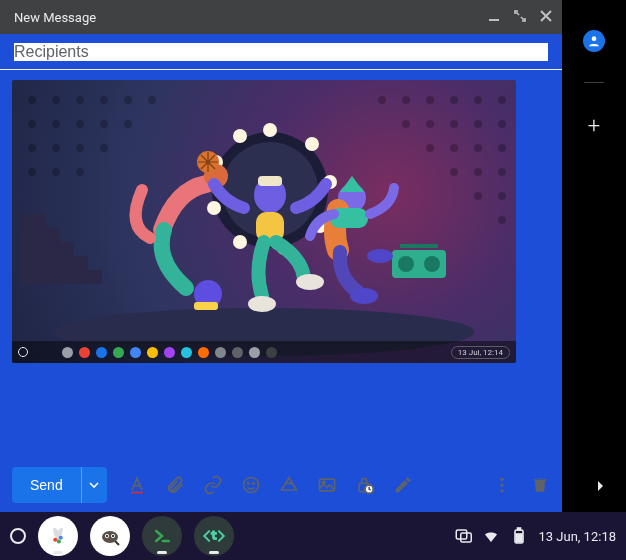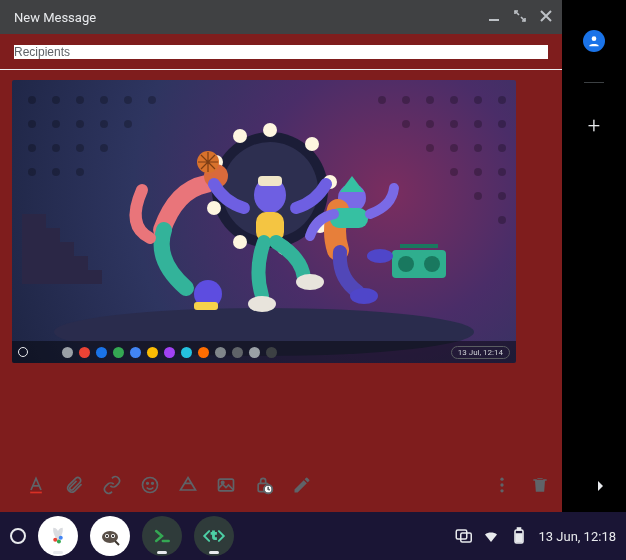--- a/index.html
+++ b/index.html
@@ -3,21 +3,21 @@
 <meta charset="utf-8">
 <style>
   * { box-sizing: border-box; margin: 0; padding: 0; }
   html, body { width: 626px; height: 560px; overflow: hidden; font-family: Roboto, Arial, sans-serif; }
   body { background: #202124; position: relative; }
 
   .compose {
     position: absolute;
     left: 0; top: 0;
     width: 562px; height: 512px;
-    background: #7f1d1d;
+    background: #1d4ed8;
     display: flex; flex-direction: column;
     box-shadow: 0 2px 10px rgba(0,0,0,.3);
   }
   .titlebar {
     height: 34px;
     background: #404143;
     color: #e8eaed;
     display: flex; align-items: center;
     padding: 0 10px 0 14px;
     font-size: 13px;
@@ -29,21 +29,21 @@
   .field {
     height: 36px;
     display: flex; align-items: center;
     padding: 0 14px;
     border-bottom: 1px solid #eceff1;
     font-size: 14px;
     color: #5f6368;
   }
   .field input {
     border: none; outline: none; width: 100%;
-    font-size: 12px; color: #202124;
+    font-size: 16px; color: #202124;
   }
   .field input::placeholder { color: #5f6368; }
 
   .body-area {
     flex: 1;
     padding: 10px 12px;
     overflow: hidden;
   }
   .attached-image {
     width: 504px; height: 283px;
@@ -343,20 +343,28 @@
         <span class="dot" style="background:#3c4043"></span>
         <span class="spacer"></span>
         <span class="pill">
           <span>13 Jul, 12:14</span>
         </span>
       </div>
     </div>
   </div>
 
   <div class="toolbar">
+    <div class="send-group">
+      <button class="send-btn">Send</button>
+      <button class="send-drop">
+        <svg width="10" height="10" viewBox="0 0 10 10">
+            <path d="M1 3l4 4 4-4" stroke="#fff" stroke-width="1.6" fill="none"></path>
+          </svg>
+      </button>
+    </div>
     <div class="tb-icons">
       <span class="ico">
         <svg width="20" height="20" viewBox="0 0 24 24" fill="none" stroke="#5f6368" stroke-width="2">
             <path d="M6 18L12 4l6 14M8.5 13h7"></path>
             <line x1="5" y1="21" x2="19" y2="21" stroke="#d93025"></line>
           </svg>
       </span>
       <span class="ico">
         <svg width="20" height="20" viewBox="0 0 24 24" fill="none" stroke="#5f6368" stroke-width="2">
             <path d="M21 11l-8.5 8.5a5 5 0 01-7-7L14 4a3.5 3.5 0 015 5l-8.5 8.5a2 2 0 01-3-3L15 7"></path>

